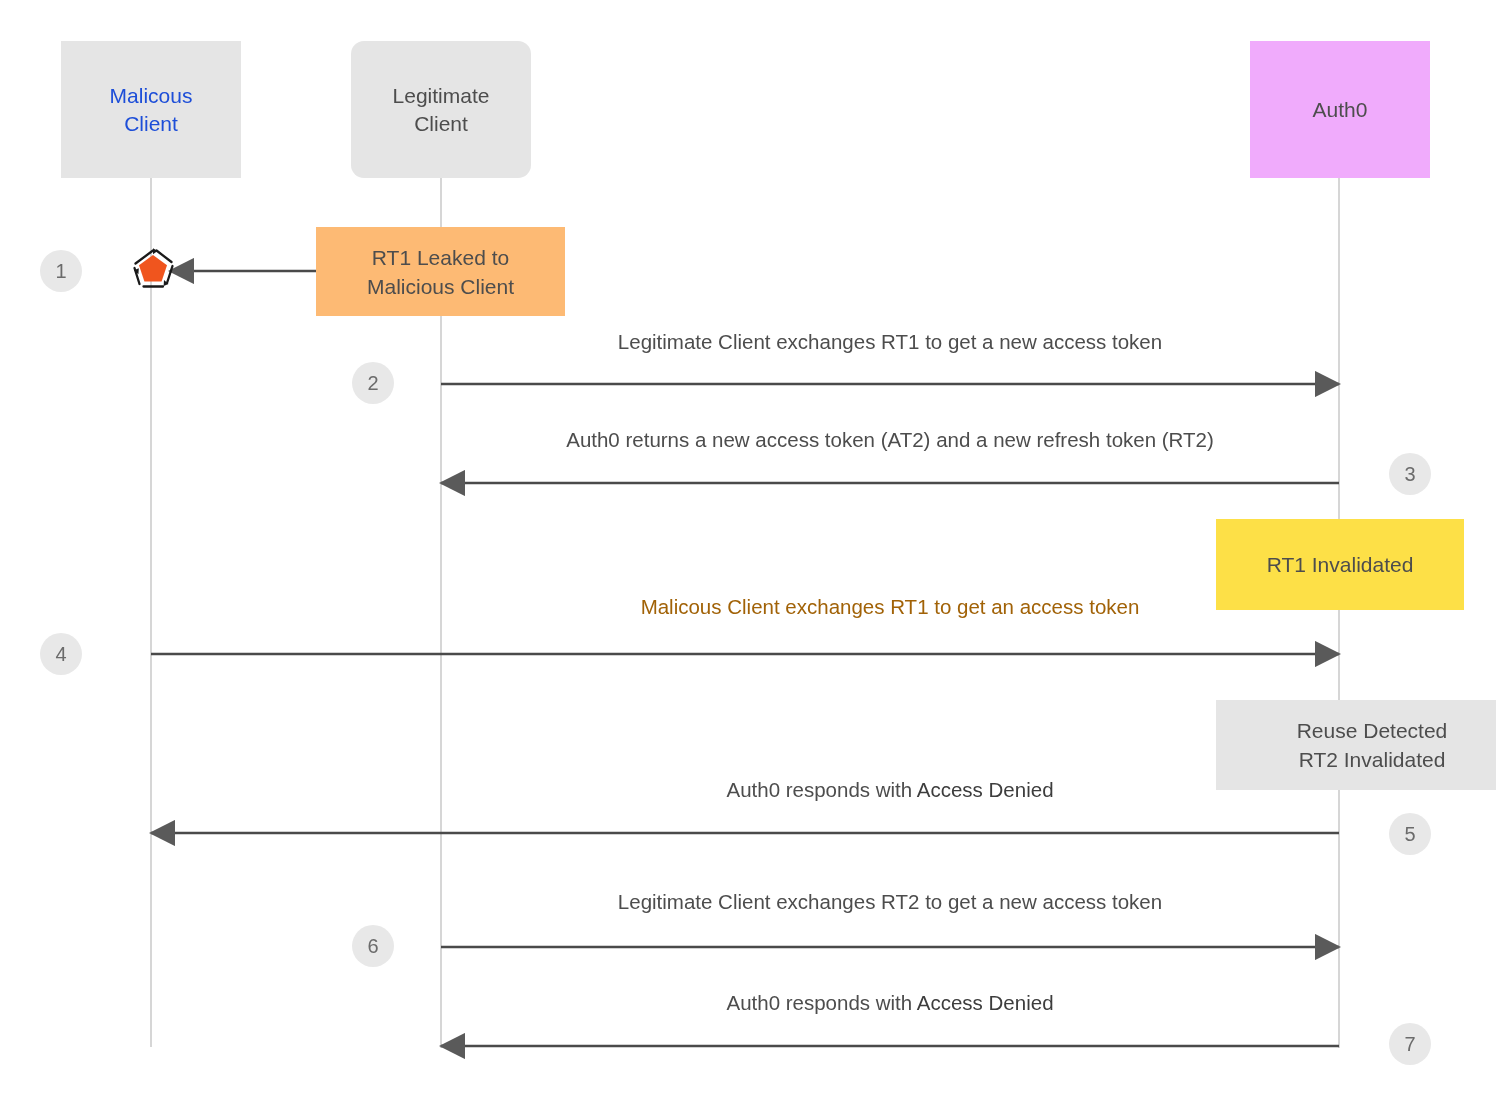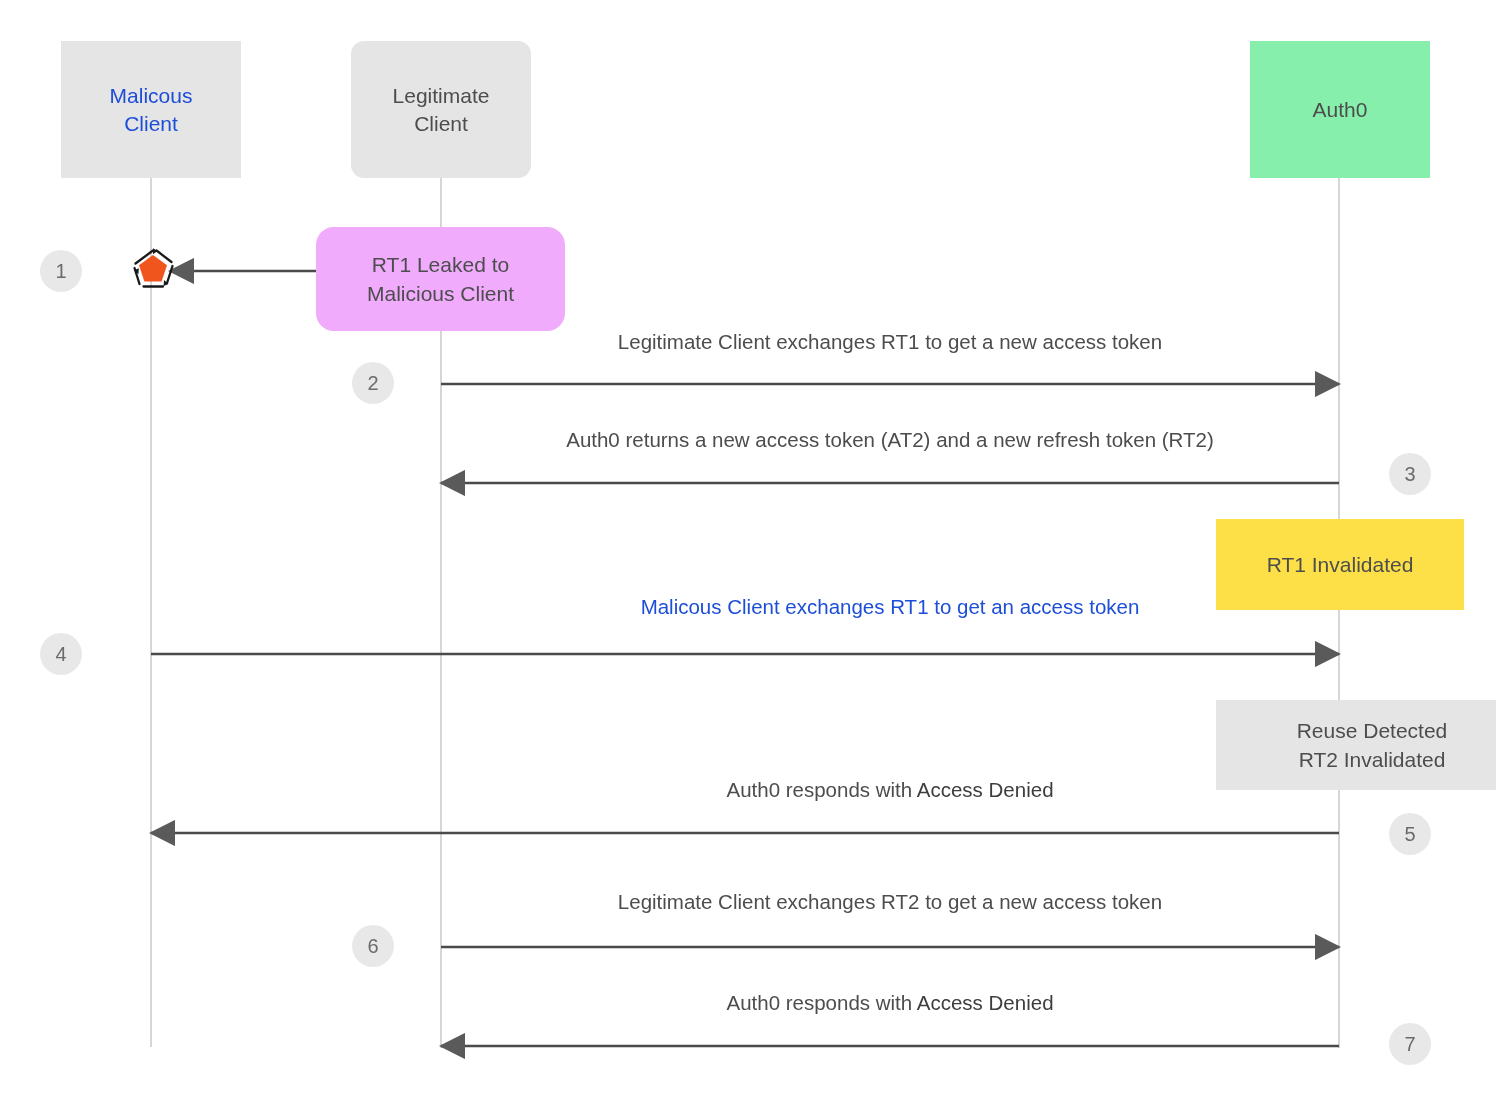--- a/index.html
+++ b/index.html
@@ -111,25 +111,25 @@
         <line x1="441" y1="947" x2="1339" y2="947" stroke="#4a4a4a" stroke-width="2.4" marker-end="url(#arrow-right)"></line>
         <line x1="1339" y1="1046" x2="441" y2="1046" stroke="#4a4a4a" stroke-width="2.4" marker-end="url(#arrow-left)"></line>
       </g>
   </svg>
 
   <div id="participants-layer">
       <div class="participant-box" style="left: 61px; top: 41px; width: 180px; height: 137px; background: rgb(229, 229, 229); color: #1d4ed8;"><span>Malicous
 Client</span></div>
       <div class="participant-box" style="left: 351px; top: 41px; width: 180px; height: 137px; background: rgb(229, 229, 229); color: rgb(77, 77, 77); border-radius: 13px;"><span>Legitimate
 Client</span></div>
-      <div class="participant-box" style="left: 1250px; top: 41px; width: 180px; height: 137px; background: #86efac; color: rgb(77, 77, 77);"><span>Auth0</span></div>
+      <div class="participant-box" style="left: 1250px; top: 41px; width: 180px; height: 137px; background: #f0abfc; color: rgb(77, 77, 77);"><span>Auth0</span></div>
     </div>
 
   <div id="notes-layer">
-      <div class="note-box" style="left: 316px; top: 227px; width: 249px; height: 104px; background: #f0abfc; color: rgb(77, 77, 77); border-radius: 18px;"><span>RT1 Leaked to
+      <div class="note-box" style="left: 316px; top: 227px; width: 249px; height: 89px; background: #fdba74; color: rgb(77, 77, 77);"><span>RT1 Leaked to
 Malicious Client</span></div>
       <div class="note-box" style="left: 1216px; top: 519px; width: 248px; height: 91px; background: #fde047; color: rgb(77, 77, 77);"><span>RT1 Invalidated</span></div>
       <div class="note-box" style="left: 1216px; top: 700px; width: 248px; height: 90px; background: rgb(229, 229, 229); color: rgb(77, 77, 77); padding-left: 32px;"><span>Reuse Detected
 RT2 Invalidated</span></div>
     </div>
 
   <div id="steps-layer">
       <div class="step-badge" style="left: 40px; top: 250px; background: rgb(232, 232, 232);">
         <span>1</span>
       </div>
@@ -149,21 +149,21 @@
         <span>6</span>
       </div>
       <div class="step-badge" style="left: 1389px; top: 1023px; background: rgb(232, 232, 232);">
         <span>7</span>
       </div>
     </div>
 
   <div id="labels-layer">
       <div class="msg-label" style="left: 890px; top: 329px; color: rgb(77, 77, 77);">Legitimate Client exchanges RT1 to get a new access token</div>
       <div class="msg-label" style="left: 890px; top: 427px; color: rgb(77, 77, 77);">Auth0 returns a new access token (AT2) and a new refresh token (RT2)</div>
-      <div class="msg-label" style="left: 890px; top: 594px; color: #1d4ed8;">Malicous Client exchanges RT1 to get an access token</div>
+      <div class="msg-label" style="left: 890px; top: 594px; color: #a16207;">Malicous Client exchanges RT1 to get an access token</div>
       <div class="msg-label" style="left: 890px; top: 777px; color: rgb(77, 77, 77);">Auth0 responds with <b>Access Denied</b></div>
       <div class="msg-label" style="left: 890px; top: 889px; color: rgb(77, 77, 77);">Legitimate Client exchanges RT2 to get a new access token</div>
       <div class="msg-label" style="left: 890px; top: 990px; color: rgb(77, 77, 77);">Auth0 responds with <b>Access Denied</b></div>
     </div>
 
   <div class="rotate-icon" id="rotation-icon-holder" style="left: 128px; top: 243px;">
     <svg width="50" height="50" viewBox="0 0 50 50" xmlns="http://www.w3.org/2000/svg">
 
       <polygon points="25,12 39,22.2 33.6,38.6 16.4,38.6 11,22.2" fill="#f0551e"></polygon>
 

